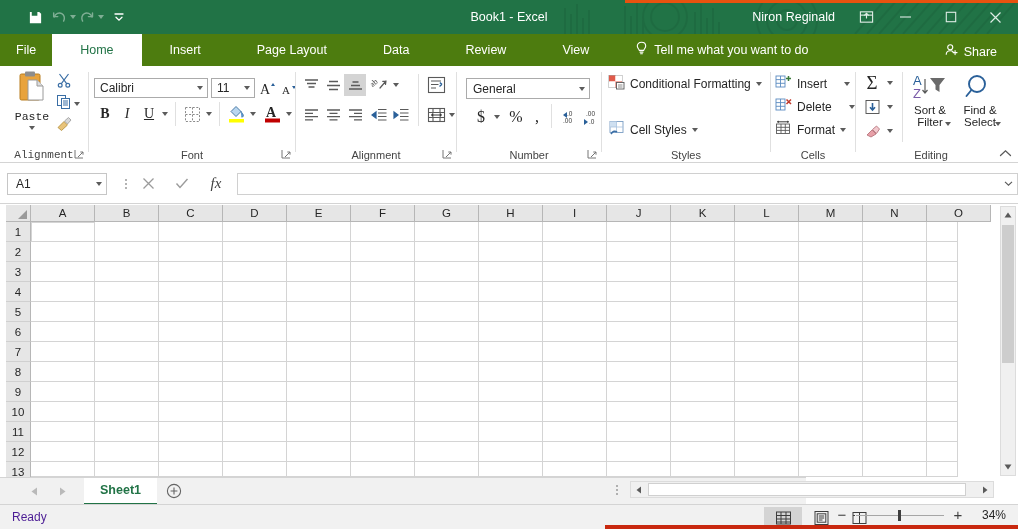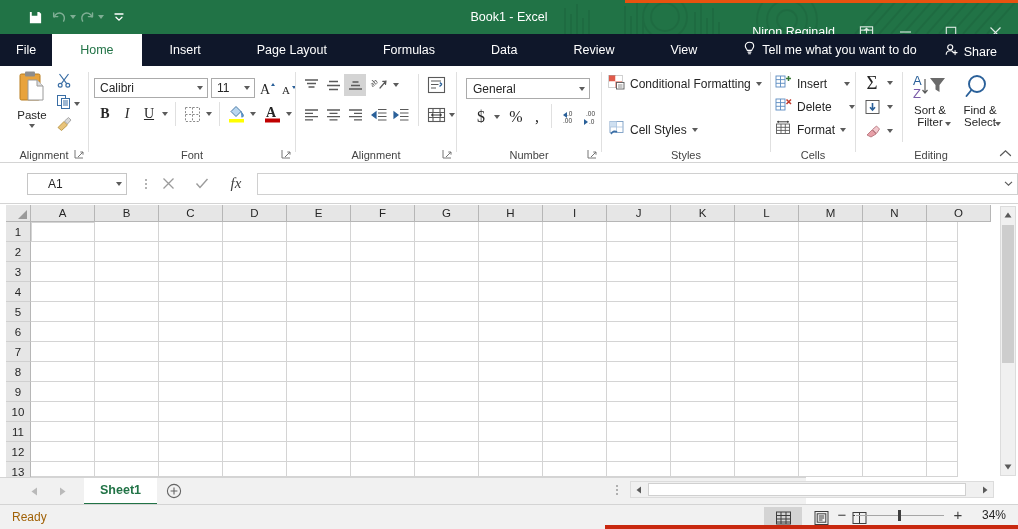--- a/index.html
+++ b/index.html
@@ -33,31 +33,31 @@
     color:#ffffff; cursor:default;
   }
   .qat-btn.dim{ color:#7fae94; }
   .qat-btn svg{display:block;}
   .title-text{
     position:absolute; left:0; top:0; width:1018px; height:34px;
     display:flex; align-items:center; justify-content:center;
     color:#ffffff; font-size:12.5px; pointer-events:none;
   }
   .tb-right{
-    position:absolute; right:0; top:15px; height:34px; display:flex; align-items:center;
+    position:absolute; right:0; top:0; height:34px; display:flex; align-items:center;
   }
   .user-name{ color:#ffffff; font-size:12.5px; margin-right:14px;}
   .win-btn{ width:45px;height:30px;display:flex;align-items:center;justify-content:center;
     color:#dfece5; }
   .win-btn.ribbonopt{ width:34px; }
 
   
   .tabrow{
     position:absolute; left:0; top:34px; width:1018px; height:32px;
-    background:#0f172a; display:flex; align-items:flex-end;
+    background:#4d7c0f; display:flex; align-items:flex-end;
   }
   .tab{
     height:32px; padding:0 28px; display:flex; align-items:center;
     color:#ffffff; font-size:12.5px; cursor:default; white-space:nowrap;
   }
   .tab.file{ padding:0 16px; }
   .tab.active{ background:#ffffff; color:#217346; font-weight:400; }
   .tellme{
     display:flex; align-items:center; gap:6px; color:#ffffff; font-size:12.5px;
     margin-left:18px; height:32px;
@@ -82,21 +82,21 @@
   .gsep{
     position:absolute; top:6px; width:1px; height:80px; background:#e0e0e0;
   }
   .dlg{
     position:absolute; bottom:3px; right:3px; width:11px;height:11px;
     color:#767676;
   }
   .dlg svg{display:block;}
 
   
-  #g-clipboard{ left:0; width:88px; }
+  #g-clipboard{ left:0; width:88px;font-family:Liberation Mono, monospace; }
   .paste-btn{
     position:absolute; left:8px; top:4px; width:48px; height:68px;
     display:flex; flex-direction:column; align-items:center; justify-content:flex-start;
     font-size:11.5px; color:#262626;
   }
   .paste-lbl{ margin-top:1px; }
   .mini-btn{
     position:absolute; display:flex; align-items:center; gap:2px;
   }
 
@@ -147,22 +147,22 @@
   #g-editing{ left:856px; width:146px; }
   .edt-lbl{ font-size:11.5px; text-align:center; line-height:12px; }
 
   
   .formulabar{
     position:absolute; left:0; top:164px; width:1018px; height:40px;
     background:#ffffff; border-bottom:1px solid #d4d4d4;
     display:flex; align-items:center;
   }
   .namebox{
-    margin-left:27px; width:100px; height:22px; border:1px solid #c6c6c6;
-    background:#fff; display:flex; align-items:center; padding-left:20px;
+    margin-left:7px; width:100px; height:22px; border:1px solid #c6c6c6;
+    background:#fff; display:flex; align-items:center; padding-left:8px;
     font-size:12px; position:relative;
   }
   .vgrip{
     margin-left:14px; width:10px; height:22px;
     display:flex; flex-direction:column; align-items:center; justify-content:center; gap:2px;
   }
   .vgrip i{ width:2px;height:2px;background:#9a9a9a;display:block;border-radius:50%;}
   .fbtn{
     width:34px;height:22px;display:flex;align-items:center;justify-content:center;
     color:#9b9b9b; font-size:14px;
@@ -260,21 +260,21 @@
     display:flex;align-items:center;justify-content:center;color:#5a5a5a;}
   .hs-thumb{ position:absolute;left:17px;top:1px;width:318px;height:13px;background:#ffffff;
     border:1px solid #d0d0d0;}
 
   
   .statusbar{
     position:absolute; left:0; top:504px; width:1018px; height:25px;
     background:#f1f1f1; border-top:1px solid #d4d4d4;
     display:flex; align-items:center;
   }
-  .status-text{ margin-left:12px; font-size:12px; color:#a16207;}
+  .status-text{ margin-left:12px; font-size:12px; color:#4c1d95;}
   .sb-accent{
     position:absolute; left:605px; bottom:0; width:413px; height:4px; background:#c8280f;
   }
   .viewbtns{ position:absolute; right:140px; top:2px; display:flex; gap:0px;}
   .viewbtn{ width:38px;height:21px;display:flex;align-items:center;justify-content:center;
     color:#3d3d3d;}
   .viewbtn.sel{ background:#d4d4d4;}
   .zoomwrap{ position:absolute; right:12px; top:3px; display:flex; align-items:center; gap:7px;}
   .zoom-minus,.zoom-plus{ width:14px;text-align:center;color:#3d3d3d;font-size:15px;line-height:14px;}
   .zoom-track{ width:88px;height:1px;background:#a6a6a6;position:relative;}
@@ -354,21 +354,20 @@
         </svg>
     </div>
   </div>
 </div>
 
 <div class="tabrow">
   <div class="tab file">File</div>
   <div class="tab active">Home</div>
   <div class="tab">Insert</div>
   <div class="tab">Page Layout</div>
-  <div class="tab">Formulas</div>
   <div class="tab">Data</div>
   <div class="tab">Review</div>
   <div class="tab">View</div>
   <div class="tellme">
     <span>
       <svg width="13" height="15" viewBox="0 0 13 15" fill="none" stroke="currentColor" stroke-width="1.1">
         <path d="M6.5 1.2 C3.9 1.2 2.3 3 2.3 5.1 C2.3 6.9 3.8 7.9 4.3 9.4 H8.7 C9.2 7.9 10.7 6.9 10.7 5.1 C10.7 3 9.1 1.2 6.5 1.2 Z"></path>
         <path d="M4.6 11.1 H8.4 M5.2 12.8 H7.8"></path>
       </svg>
     </span>

